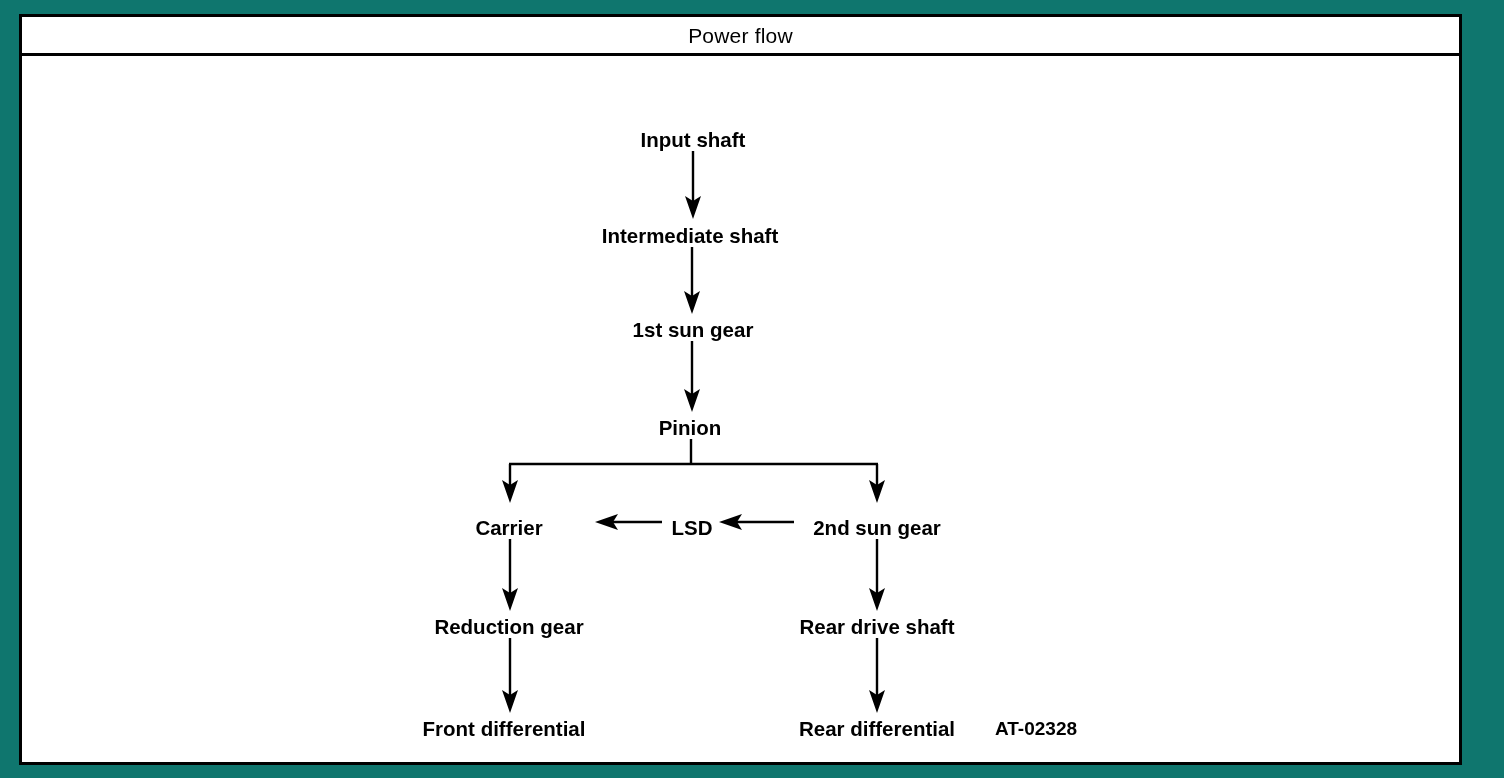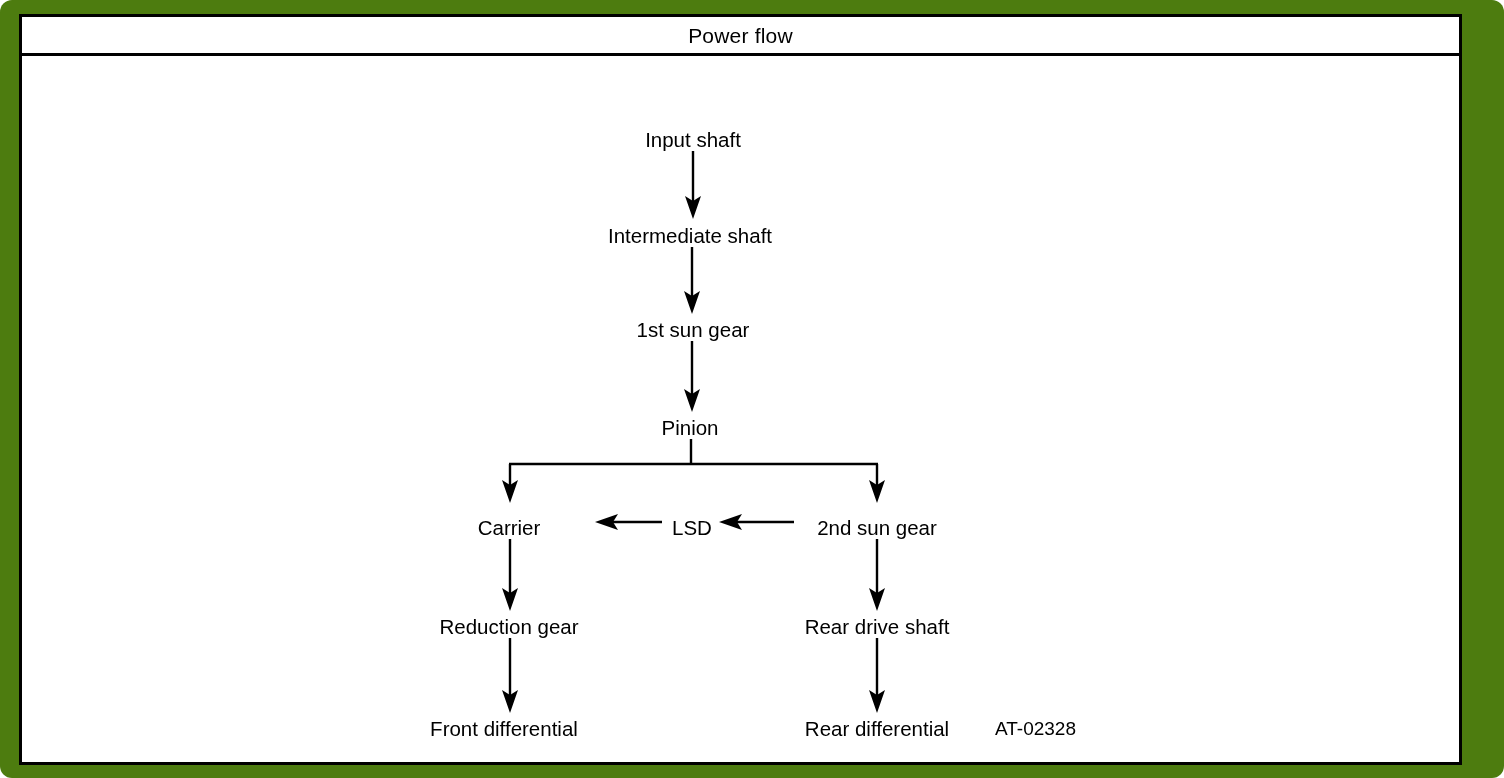--- a/index.html
+++ b/index.html
@@ -13,22 +13,21 @@
     height: 778px;
     font-family: "Liberation Sans", sans-serif;
     color: #000000;
     overflow: hidden;
   }
 
   #page {
     position: relative;
     width: 1504px;
     height: 778px;
-    background: #4d7c0f;
-    border-radius: 12px;
+    background: #0f766e;
   }
 
   
   .figure-frame {
     position: absolute;
     left: 19px;
     top: 14px;
     width: 1443px;
     height: 751px;
     border: 3px solid #000000;
@@ -57,20 +56,21 @@
   }
 
   
   .diagram-canvas {
     position: absolute;
     left: 0;
     top: 39px;
     width: 100%;
     height: 709px;
     overflow: hidden;
+    font-weight: bold;
   }
   .diagram-svg {
     position: absolute;
     left: 0;
     top: 0;
     display: block;
   }
 
   .node-label {
     font-family: "Liberation Sans", sans-serif;

